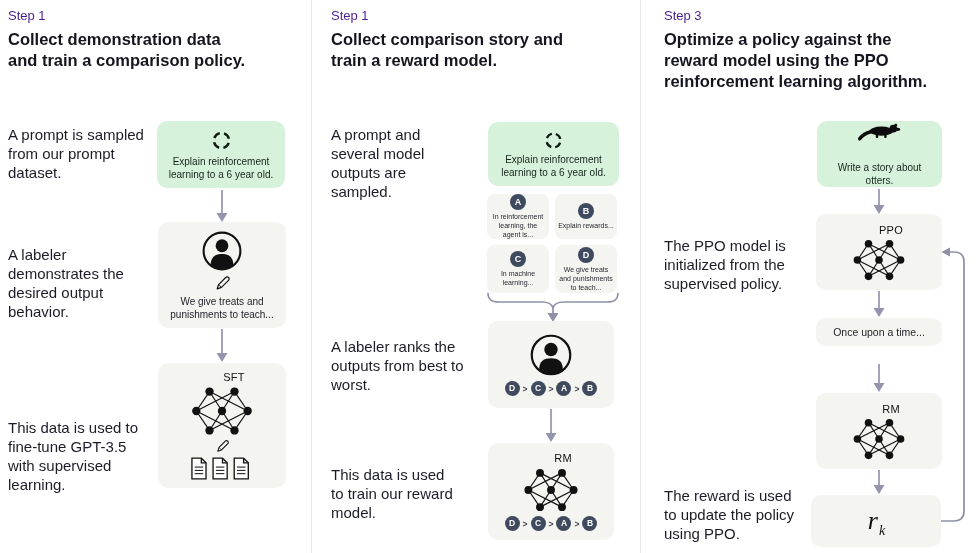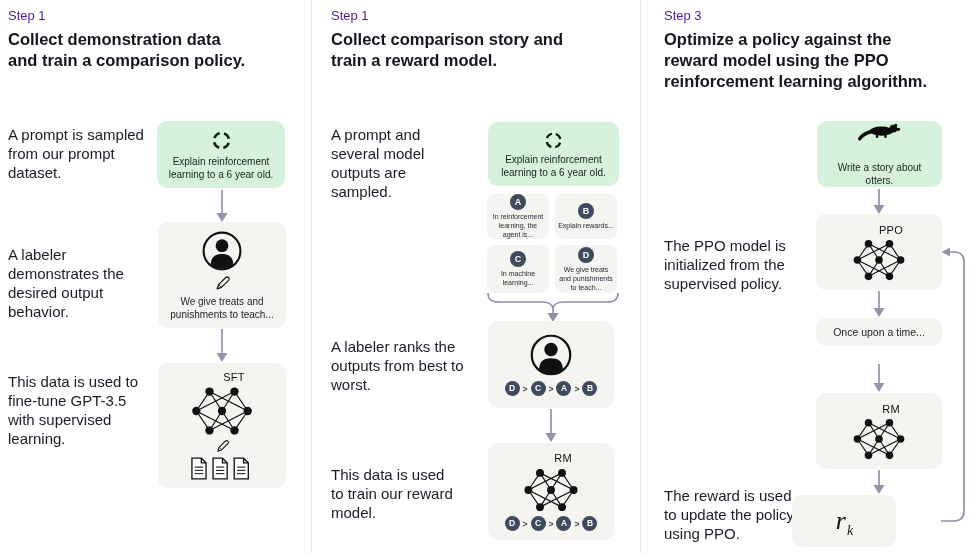--- a/index.html
+++ b/index.html
@@ -41,21 +41,21 @@
 <div class="canvas">
 
   <div class="divider" style="left:311px"></div>
   <div class="divider" style="left:640px"></div>
 
   <div class="step-label" style="left:8px;top:8px">Step 1</div>
   <h2 class="heading" style="left:8px;top:29px;width:245px">Collect demonstration data and train a comparison policy.</h2>
 
   <div class="caption" style="left:8px;top:125px;width:138px">A prompt is sampled from our prompt dataset.</div>
   <div class="caption" style="left:8px;top:245px;width:132px">A labeler demonstrates the desired output behavior.</div>
-  <div class="caption" style="left:8px;top:372px;width:142px">This data is used to fine-tune GPT-3.5 with supervised learning.</div>
+  <div class="caption" style="left:8px;top:418px;width:142px">This data is used to fine-tune GPT-3.5 with supervised learning.</div>
 
   <div class="box green" style="left:157px;top:121px;width:128px;height:67px;gap:3px">
     <svg width="23" height="23" viewBox="0 0 26 26">
       <g transform="rotate(18 13 13)">
         <circle cx="13" cy="13" r="8.6" fill="none" stroke="#101b12" stroke-width="2.8" stroke-dasharray="8.6 4.9"></circle>
       </g>
     </svg>
     <div class="box-text" style="width:118px">Explain reinforcement learning to a 6 year old.</div>
   </div>
 
@@ -337,21 +337,21 @@
           <circle cx="63" cy="64" r="6.5"></circle>
       </g>
     </svg>
   </div>
 
   <svg class="arrow" style="left:872px;top:470px" width="14" height="24">
     <line x1="7" y1="0" x2="7" y2="15"></line>
       <polygon points="1.5,15 12.5,15 7,24"></polygon>
   </svg>
 
-  <div class="box gray" style="left:792px;top:495px;width:104px;height:52px">
+  <div class="box gray" style="left:811px;top:495px;width:130px;height:52px">
     <div class="rk"><span>r</span><span class="sub">k</span></div>
   </div>
 
   <svg style="position:absolute;left:941px;top:245px" width="34" height="284">
     <path class="stroke-path" d="M0,276 H13 Q23,276 23,266 V17 Q23,7 13,7 H9"></path>
     <polygon class="fill-head" points="9,2.5 9,11.5 0.5,7"></polygon>
   </svg>
 
 </div>
 

